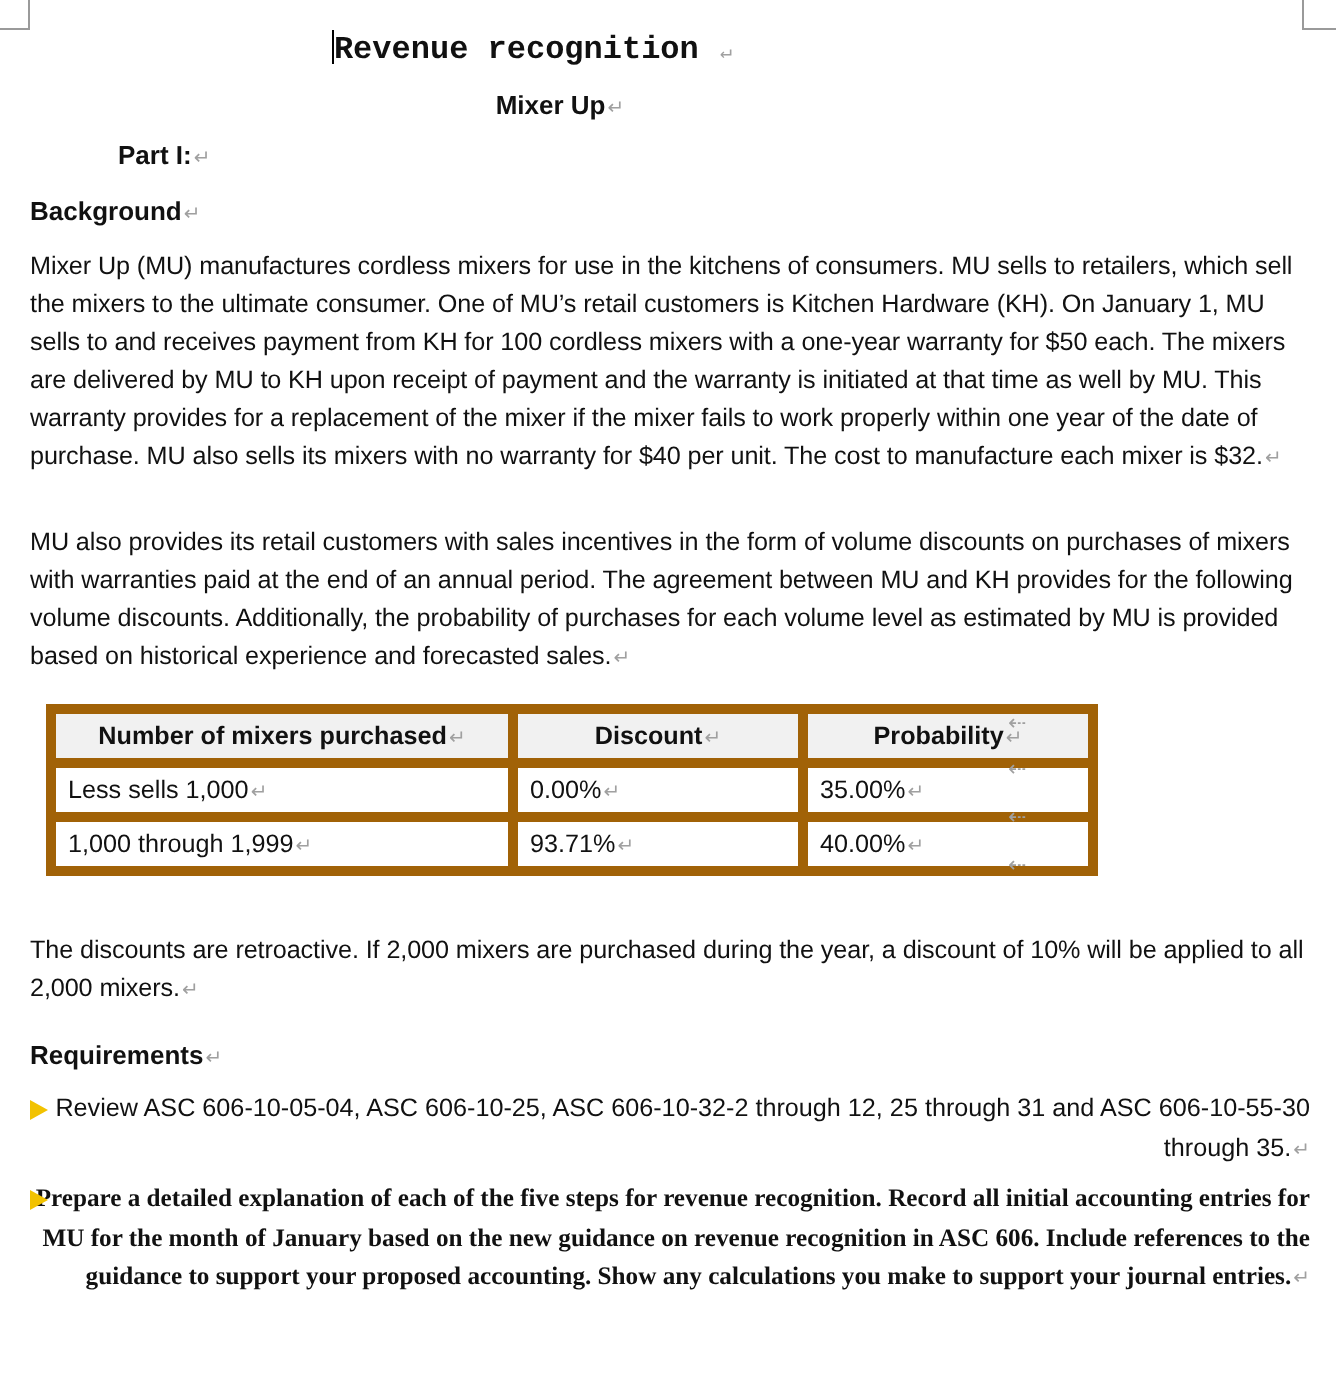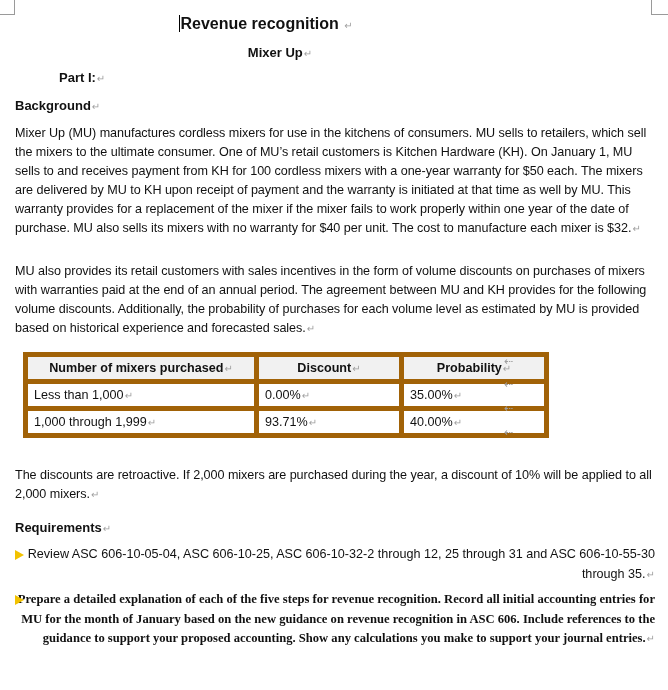--- a/index.html
+++ b/index.html
@@ -41,20 +41,21 @@
       margin-left: 1px;
     }
     .title {
       position: absolute;
       top: 15px;
       left: 0;
       width: 532px;
       text-align: center;
       font-size: 16px;
       font-weight: bold;
+      font-family: Liberation Mono, monospace;
     }
     .cursor {
       display: inline-block;
       width: 1px;
       height: 17px;
       background: #000;
       vertical-align: -3px;
       margin-right: 0px;
     }
     .subtitle {
@@ -167,21 +168,21 @@
 <table class="vol">
   <thead>
     <tr>
       <th class="col1"><span>Number of mixers purchased</span><span class="pm">↵</span></th>
       <th class="col2"><span>Discount</span><span class="pm">↵</span></th>
       <th class="col3"><span>Probability</span><span class="pm">↵</span></th>
     </tr>
   </thead>
   <tbody>
     <tr>
-      <td class="lbl"><span>Less than 1,000</span><span class="pm">↵</span></td>
+      <td class="lbl"><span>Less sells 1,000</span><span class="pm">↵</span></td>
       <td class="num"><span>0.00%</span><span class="pm">↵</span></td>
       <td class="num"><span>35.00%</span><span class="pm">↵</span></td>
     </tr>
     <tr>
       <td class="lbl"><span>1,000 through 1,999</span><span class="pm">↵</span></td>
       <td class="num"><span>93.71%</span><span class="pm">↵</span></td>
       <td class="num"><span>40.00%</span><span class="pm">↵</span></td>
     </tr>
   </tbody>
 </table>

